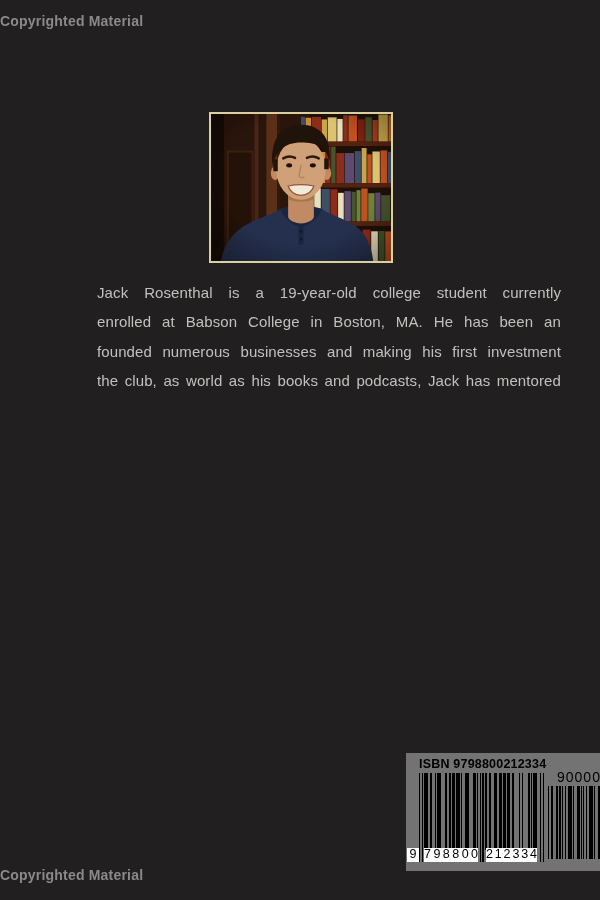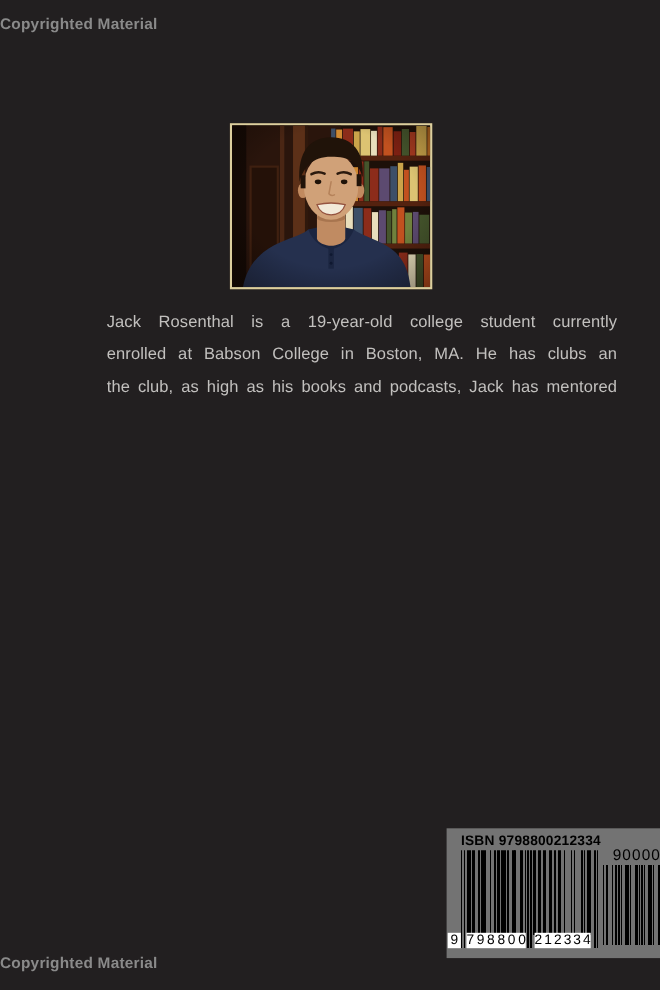--- a/index.html
+++ b/index.html
@@ -153,22 +153,23 @@
         <ellipse cx="103" cy="52" rx="3" ry="2.2" fill="#1e1208"></ellipse>
         <path d="M91,52 L89,63 Q91,65.5 94,64" stroke="#b5825a" stroke-width="1.4" fill="none" stroke-linecap="round"></path>
         <path d="M78,73 Q91,70 104,73 Q101,82 91,82.5 Q81,82 78,73 Z" fill="#f2ead9" stroke="#955440" stroke-width="1.2"></path>
       </g>
       <rect width="182" height="149" fill="url(#vig)"></rect>
     </svg>
   </div>
 
   <div id="bio">
       <div class="bio-line">Jack Rosenthal is a 19-year-old college student currently</div>
-      <div class="bio-line">enrolled at Babson College in Boston, MA. He has clubs an</div>
-      <div class="bio-line">the club, as high as his books and podcasts, Jack has mentored</div>
+      <div class="bio-line">enrolled at Babson College in Boston, MA. He has been an</div>
+      <div class="bio-line">founded numerous businesses and making his first investment</div>
+      <div class="bio-line">the club, as world as his books and podcasts, Jack has mentored</div>
     </div>
 
   <div id="barcode-panel">
     <div id="isbn-label">ISBN 9798800212334</div>
     <svg id="ean13-svg" preserveAspectRatio="none" shape-rendering="crispEdges" viewBox="0 0 95 89">
         <rect x="0" y="0" width="1.04" height="89"></rect>
         <rect x="2" y="0" width="1.04" height="89"></rect>
         <rect x="4" y="0" width="1.04" height="77"></rect>
         <rect x="5" y="0" width="1.04" height="77"></rect>
         <rect x="6" y="0" width="1.04" height="77"></rect>

